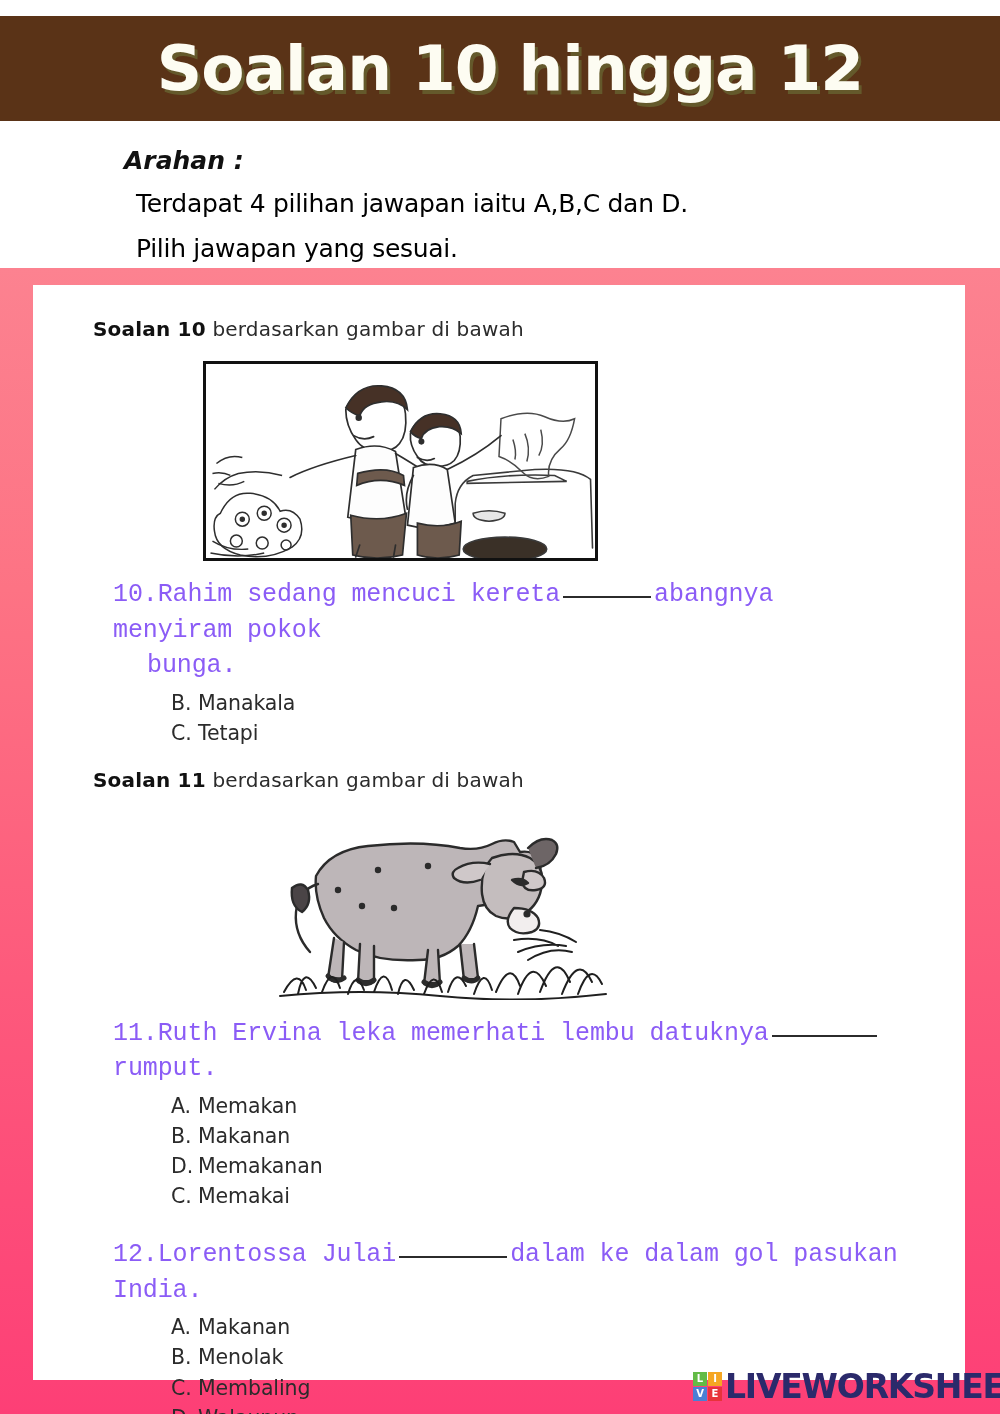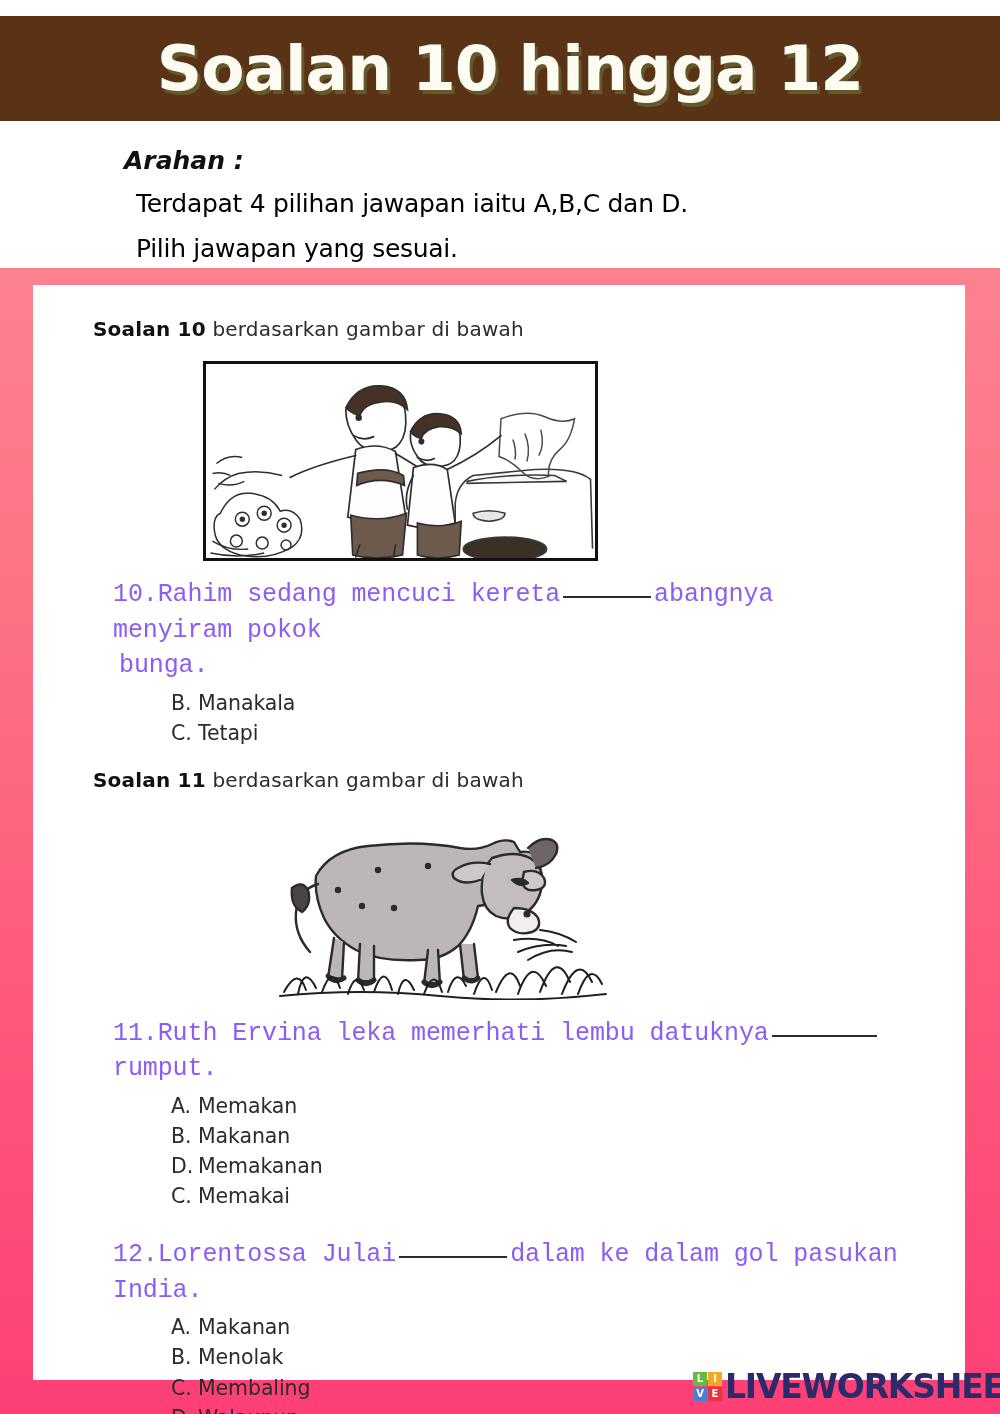--- a/index.html
+++ b/index.html
@@ -296,21 +296,21 @@
             <circle cx="78" cy="162" r="2" fill="#2e2e2e"></circle>
             <path d="M6 178 q16 10 36 8 M4 190 q28 6 54 0"></path>
           </g>
         </svg>
       </div>
 
       <div class="question-block">
         <p class="question-line">
           <span class="q-num">10.</span><span>Rahim sedang mencuci kereta</span><span class="blank blank-10"></span><span>abangnya menyiram pokok</span>
         </p>
-        <p class="question-line" style="margin-left:26px;">bunga.</p>
+        <p class="question-line" style="margin-left:54px;">bunga.</p>
         <ul class="options">
           <li><span class="opt-letter">B.</span><span>Manakala</span></li>
           <li><span class="opt-letter">C.</span><span>Tetapi</span></li>
         </ul>
       </div>
 
       <p class="q-heading" style="margin-top:18px;">
         <b>Soalan 11</b><span> berdasarkan gambar di bawah</span>
       </p>
 

